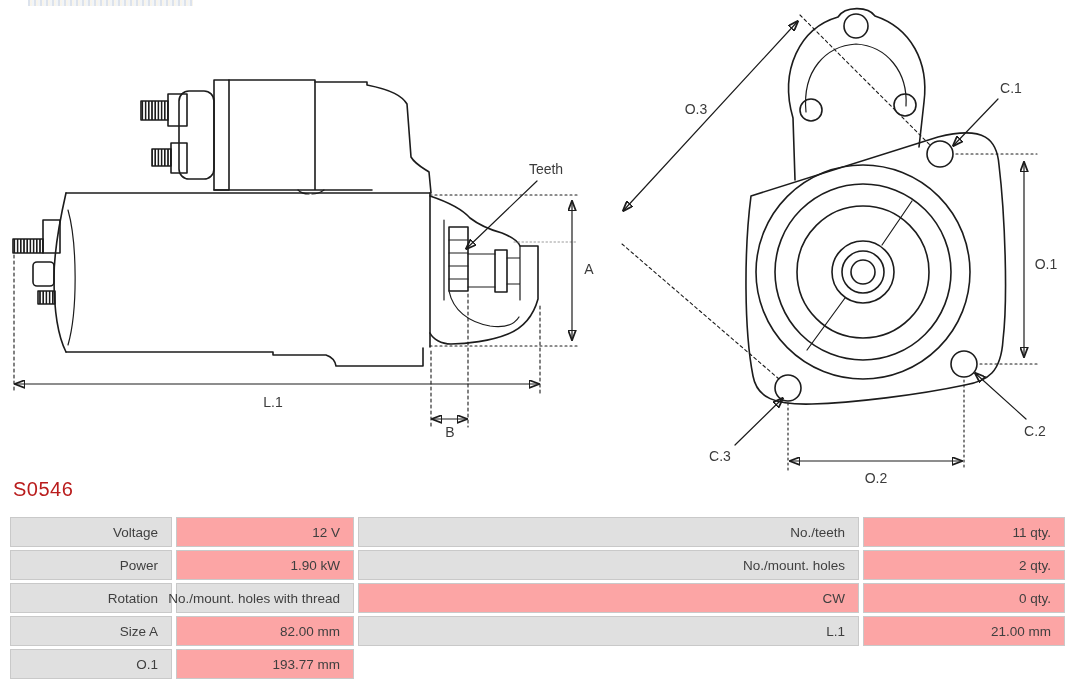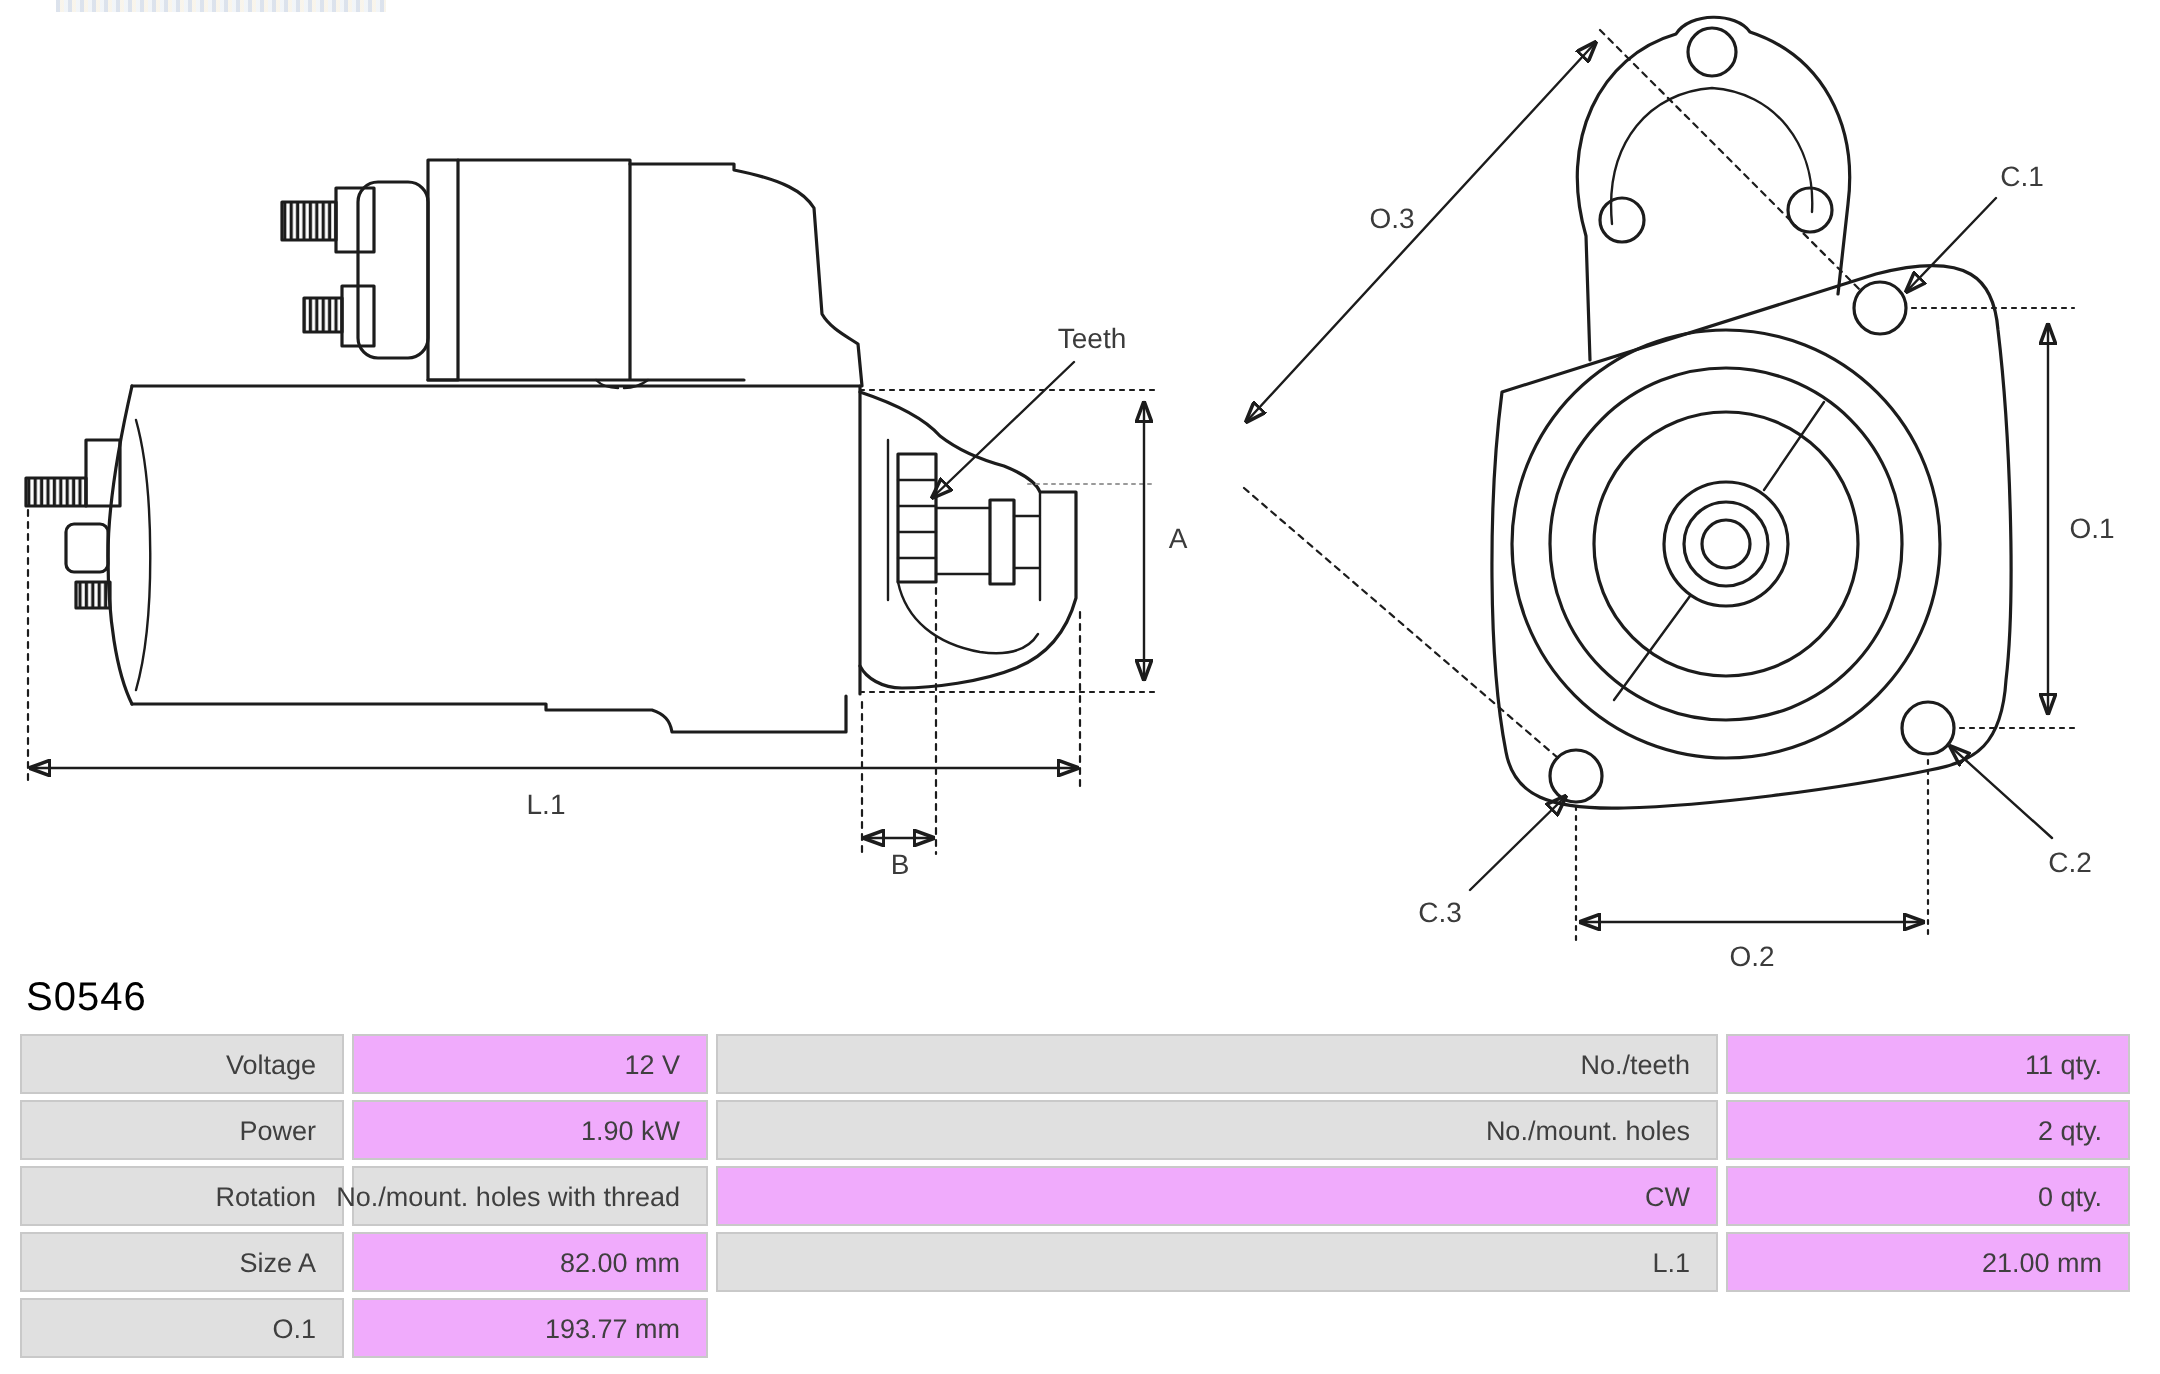--- a/index.html
+++ b/index.html
@@ -10,29 +10,29 @@
   .drawing{position:absolute;left:0;top:0;width:1080px;height:512px;}
   .draw path,.draw rect,.draw circle,.draw line{fill:none;stroke:#1c1c1c;stroke-width:1.6;
         stroke-linejoin:round;stroke-linecap:round;}
   .draw .thin{stroke-width:1.2;}
   .draw .dim{stroke-width:1.2;}
   .draw .ext{stroke-dasharray:3 3;stroke-width:1.1;}
   .draw .dot{stroke-dasharray:2 3;stroke-width:1.1;}
   .draw .faint{stroke:#9a9a9a;stroke-dasharray:1.5 2.5;stroke-width:1;}
   .draw .hatched{fill:url(#hatch);}
   .draw text{fill:#3b3b3b;font-size:14px;stroke:none;font-family:"Liberation Sans",sans-serif;}
-  .part-number{position:absolute;left:13px;top:488px;font-size:20px;color:#000000;
+  .part-number{position:absolute;left:13px;top:478px;font-size:20px;color:#b91c1c;
         letter-spacing:.5px;}
   .spec-table{position:absolute;left:10px;top:517px;display:grid;
         grid-template-columns:162px 178px 501px 202px;grid-auto-rows:30px;
         gap:3px 4px;font-size:13.5px;color:#3f3f3f;}
   .cell{border:1px solid #c9c9c9;display:flex;align-items:center;justify-content:flex-end;
         padding-right:13px;box-sizing:border-box;white-space:nowrap;}
   .cell.lab{background:#e0e0e0;}
-  .cell.val{background:#f0abfc;}
+  .cell.val{background:#fca5a5;}
 </style>
 </head>
 <body>
 
 <div class="page">
 
   <div class="top-artifact"></div>
 
   <svg class="drawing draw" viewBox="0 0 1080 512">
     <defs>

